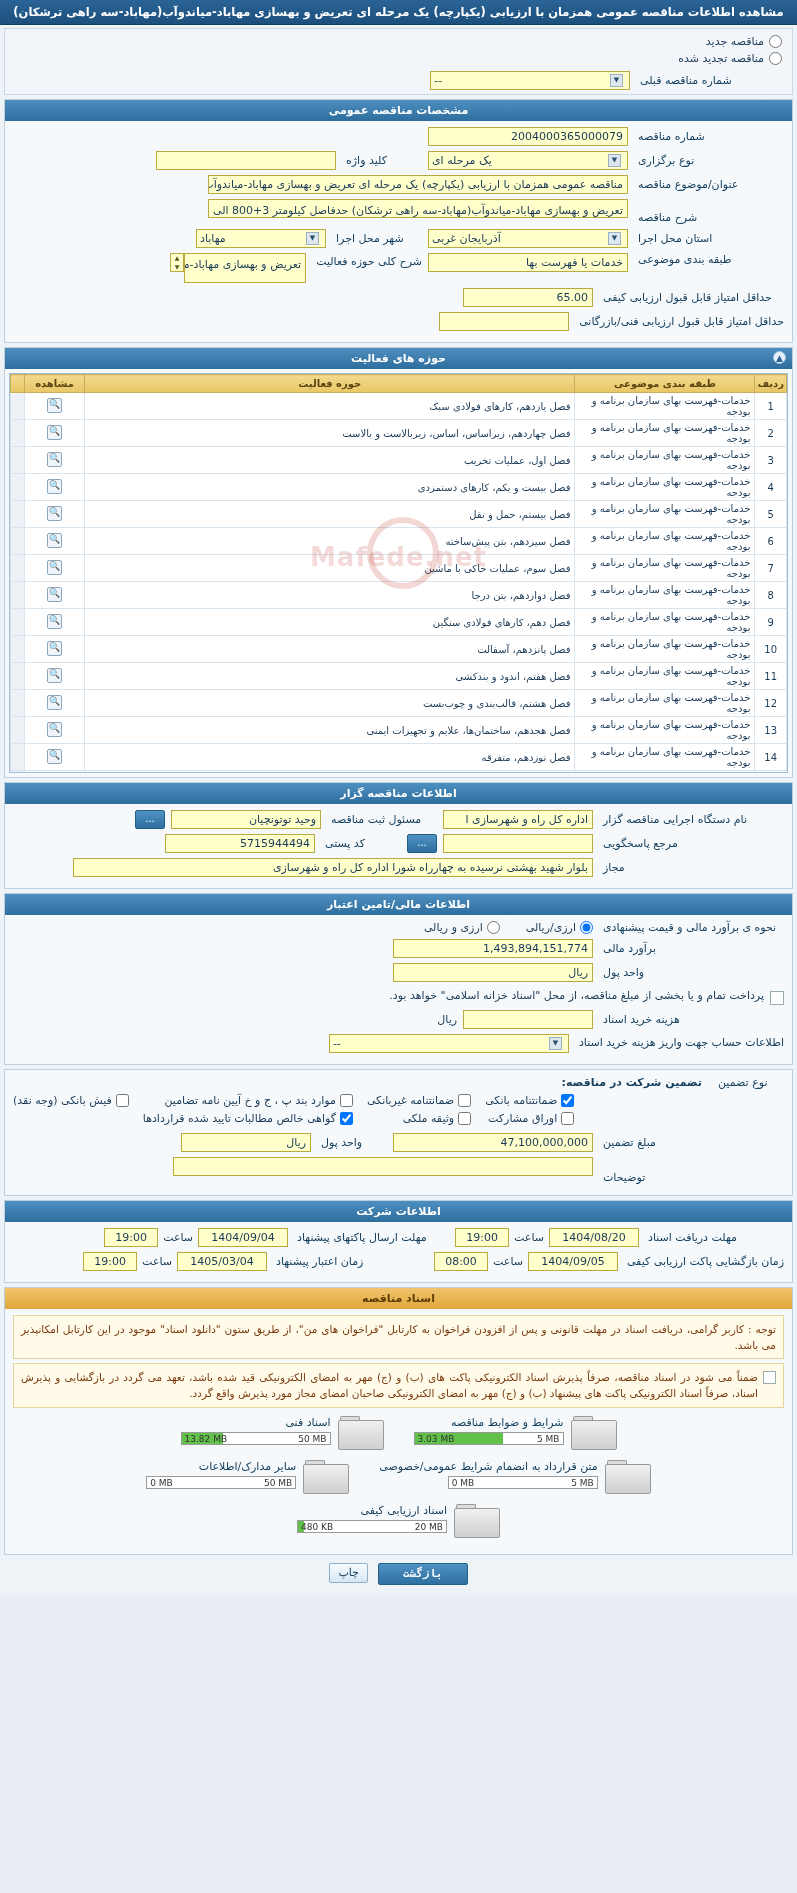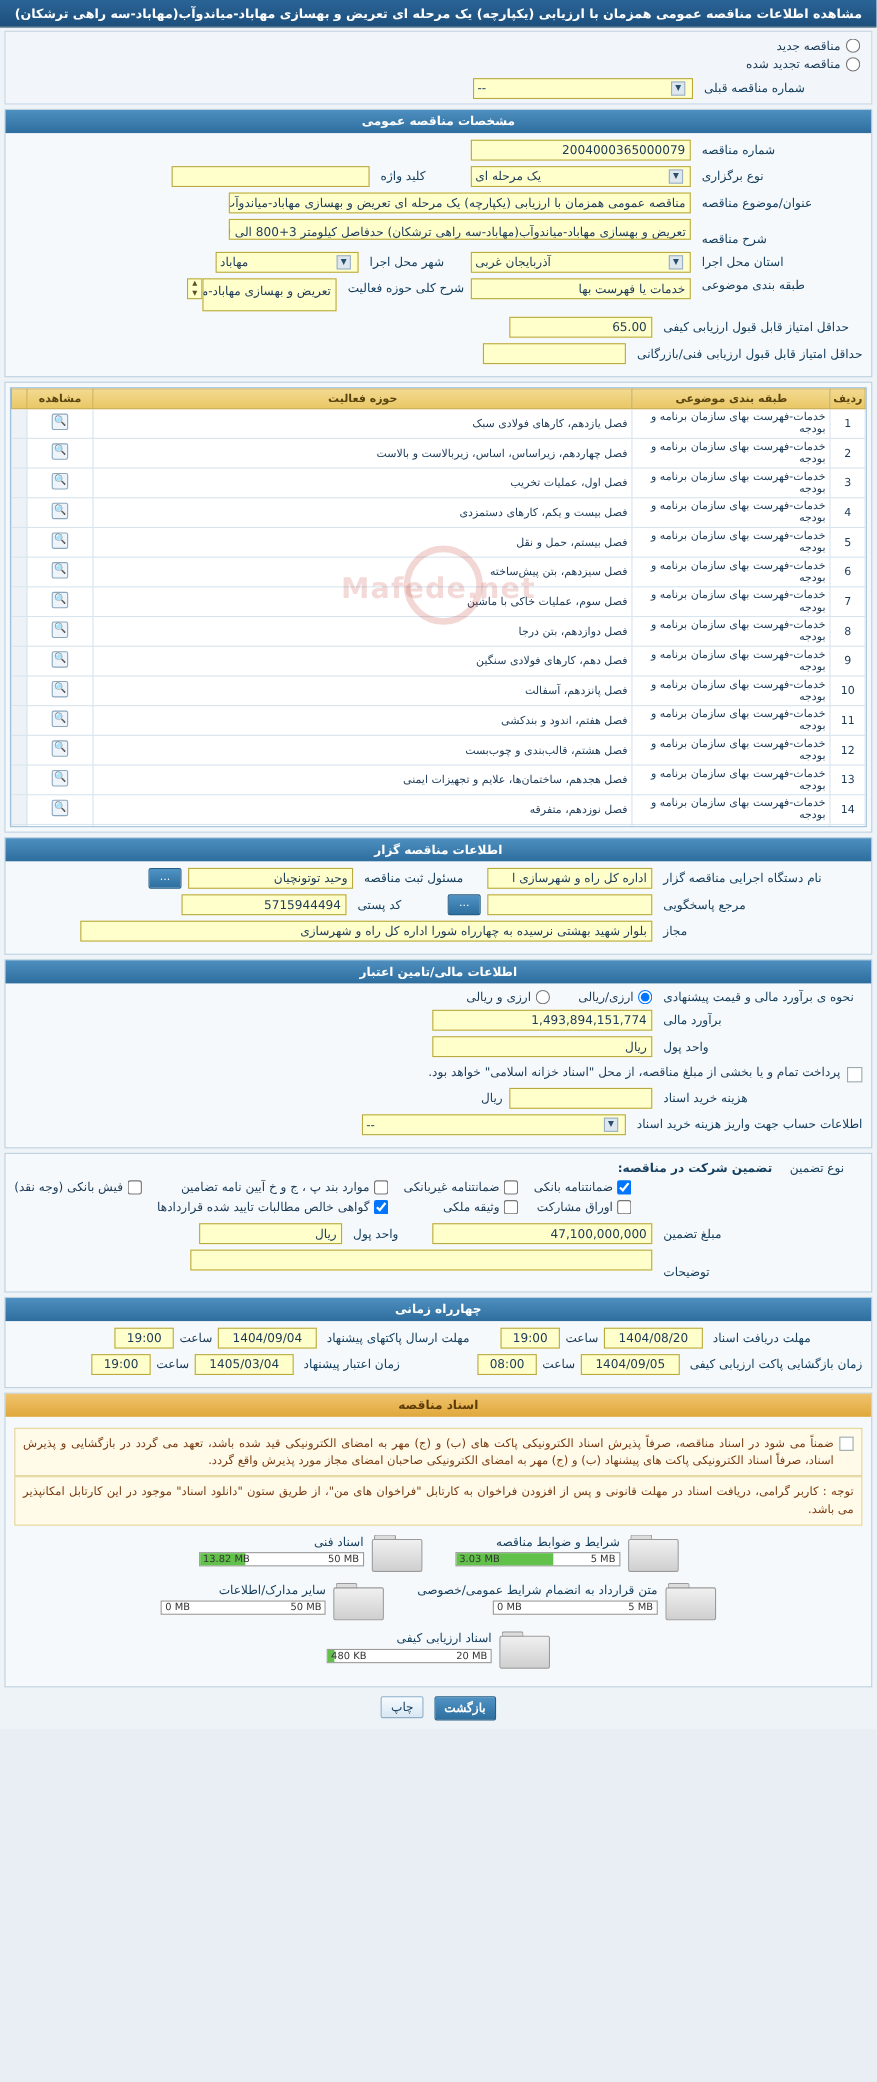--- a/index.html
+++ b/index.html
@@ -182,21 +182,21 @@
     border-radius: 2px;
     font-size: 11px;
     color: #16405f;
     padding: 2px 8px;
     height: 20px;
     cursor: pointer;
   }
   .btn.blue {
     background: linear-gradient(#4f93c4, #2d6f9f);
     color: #fff; border: 1px solid #255e87;
-    padding: 3px 8px; height: 22px; font-weight: bold;
+    padding: 3px 24px; height: 22px; font-weight: bold; font-family: Liberation Mono, monospace;
   }
 
   .checkline { display: flex; align-items: center; gap: 4px; font-size: 11px; }
   .check-grid {
     display: grid;
     grid-template-columns: repeat(4, auto);
     gap: 5px 14px;
     justify-content: end;
     align-items: center;
   }
@@ -353,20 +353,24 @@
 
       <div class="form-row">
         <span class="lbl wide">حداقل امتیاز قابل قبول ارزیابی فنی/بازرگانی</span>
         <span class="fld w130"></span>
       </div>
 
     </div>
   </div>
 
   <div class="section" style="padding:0">
+    <div class="section-header">
+      <span>حوزه های فعالیت</span>
+      <span class="sec-collapse">▲</span>
+    </div>
     <div class="tbl-wrap" style="margin:4px">
       <div class="wm-circle"></div>
       <div class="watermark">Mafede.net</div>
       <table class="grid">
         <thead>
           <tr>
             <th style="width:26px">ردیف</th>
             <th style="width:180px">طبقه بندی موضوعی</th>
             <th>حوزه فعالیت</th>
             <th style="width:60px">مشاهده</th>
@@ -593,21 +597,21 @@
         <span class="fld w130">ریال</span>
       </div>
       <div class="form-row" style="align-items:flex-start">
         <span class="lbl wide" style="padding-top:14px">توضیحات</span>
         <textarea class="fld w420" rows="3" style=""></textarea>
       </div>
     </div>
   </div>
 
   <div class="section">
-    <div class="section-header">چهارراه زمانی</div>
+    <div class="section-header">اطلاعات شرکت</div>
     <div class="section-body">
       <div id="timing-rows">
           <div class="form-row">
             <span style="display: inline-flex; align-items: center; gap: 5px; margin-left: 16px;">
               <span class="lbl" style="min-width:140px">مهلت دریافت اسناد</span>
               <span class="fld" style="width:90px;text-align:center">1404/08/20</span>
               <span style="font-size:11px">ساعت</span>
               <span class="fld" style="width:54px;text-align:center">19:00</span>
             </span>
             <span style="display: inline-flex; align-items: center; gap: 5px; margin-left: 16px;">
@@ -631,25 +635,25 @@
               <span class="fld" style="width:54px;text-align:center">19:00</span>
             </span>
           </div>
         </div>
     </div>
   </div>
 
   <div class="section">
     <div class="section-header warn-header">اسناد مناقصه</div>
     <div class="section-body">
+      <div class="note">توجه : کاربر گرامی، دریافت اسناد در مهلت قانونی و پس از افزودن فراخوان به کارتابل "فراخوان های من"، از طریق ستون "دانلود اسناد" موجود در این کارتابل امکانپذیر می باشد.</div>
       <div class="note" style="margin-top:4px;display:flex;gap:5px;align-items:flex-start">
         <span style="width:13px;height:13px;border:1px solid #9aa;background:#fff;flex:0 0 13px;margin-top:2px"></span>
         <span>ضمناً می شود در اسناد مناقصه، صرفاً پذیرش اسناد الکترونیکی پاکت های (ب) و (ج) مهر به امضای الکترونیکی قید شده باشد، تعهد می گردد در بازگشایی و پذیرش اسناد، صرفاً اسناد الکترونیکی پاکت های پیشنهاد (ب) و (ج) مهر به امضای الکترونیکی صاحبان امضای مجاز مورد پذیرش واقع گردد.</span>
       </div>
-      <div class="note">توجه : کاربر گرامی، دریافت اسناد در مهلت قانونی و پس از افزودن فراخوان به کارتابل "فراخوان های من"، از طریق ستون "دانلود اسناد" موجود در این کارتابل امکانپذیر می باشد.</div>
 
       <div id="attachments">
           <div class="attach-row">
             <div class="attach">
               <span class="folder">
                 <span class="tab"></span>
                 <span class="back"></span>
               </span>
               <span class="attach-meta"><span class="attach-title">شرایط و ضوابط مناقصه</span><div class="bar">
                   <div class="fill" style="width:60%"></div>

